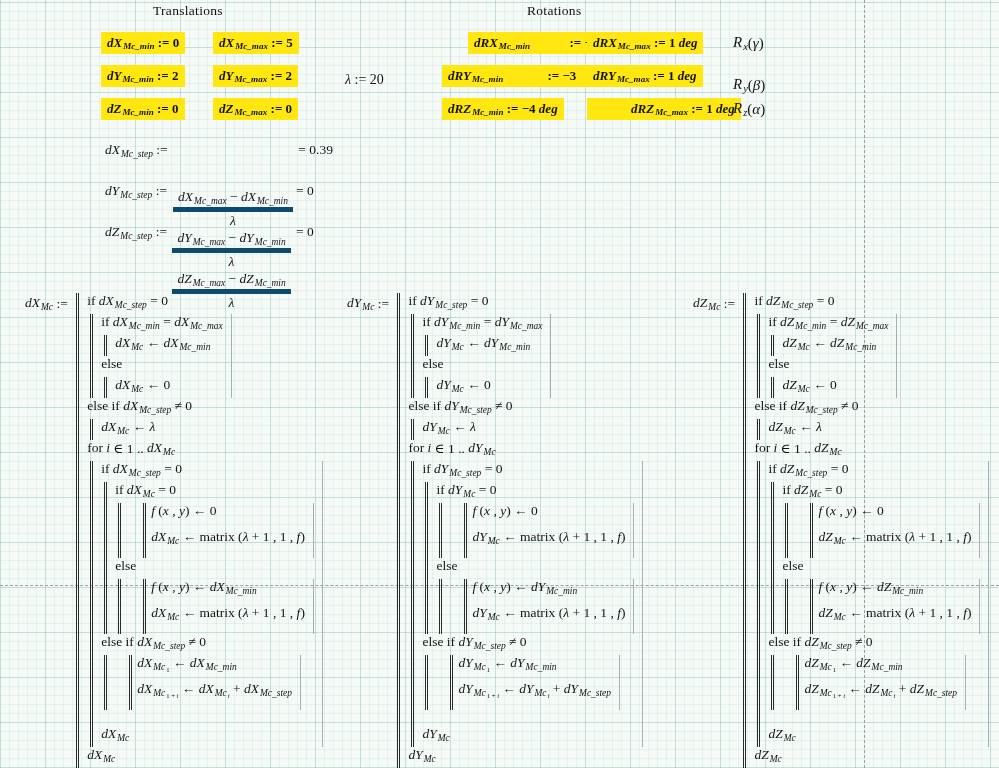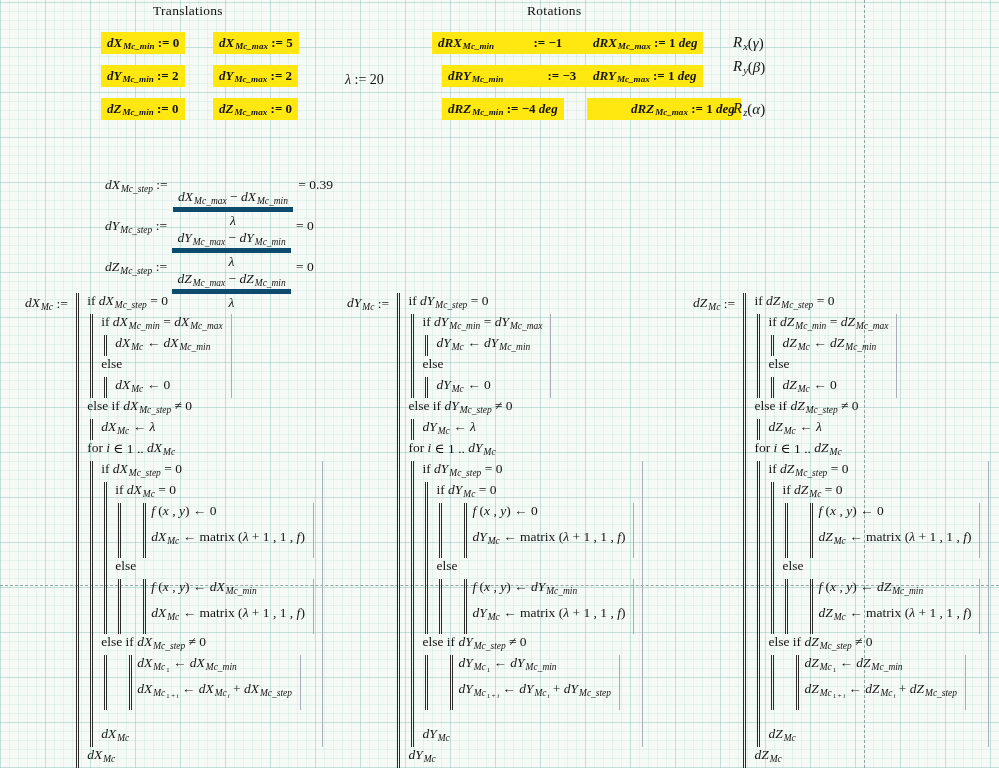--- a/index.html
+++ b/index.html
@@ -21,30 +21,30 @@
 
   .hdr{position:absolute;font-size:13.5px;color:#101010;letter-spacing:0.3px;white-space:pre;}
   .hdr-translations{left:153px;top:3px;}
   .hdr-rotations{left:527px;top:3px;}
 
   .ybox{
     position:absolute;background:#ffe70f;height:22px;box-sizing:border-box;
     padding:0 6px;display:flex;align-items:center;white-space:pre;
     font-weight:bold;font-size:13px;
   }
-  .p00{left:101px;top:32px;} .p01{left:213px;top:32px;} .p02{left:432px;top:32px;gap:36px;} .p03{left:587px;top:32px;}
+  .p00{left:101px;top:32px;} .p01{left:213px;top:32px;} .p02{left:468px;top:32px;gap:36px;} .p03{left:587px;top:32px;}
   .p10{left:101px;top:65px;} .p11{left:213px;top:65px;} .p12{left:442px;top:65px;gap:41px;} .p13{left:587px;top:65px;}
   .p20{left:101px;top:98px;} .p21{left:213px;top:98px;} .p22{left:442px;top:98px;} .p23{left:587px;top:98px;padding-left:44px;}
 
   .rlab{position:absolute;left:733px;font-size:15px;white-space:pre;height:22px;display:flex;align-items:center;}
-  .r0{top:32px;} .r1{top:56px;justify-content:flex-end;} .r2{top:98px;}
+  .r0{top:32px;} .r1{top:74px;justify-content:flex-end;} .r2{top:98px;}
 
   .lam{position:absolute;left:345px;top:72px;font-size:14px;white-space:pre;}
 
-  .steq{position:absolute;left:105px;display:flex;align-items:center;white-space:pre;font-size:13.5px;}
+  .steq{position:absolute;left:105px;display:flex;white-space:pre;font-size:13.5px;}
   .e0{top:142px;} .e1{top:183px;} .e2{top:224px;}
   .frac{display:inline-flex;flex-direction:column;align-items:center;margin:0 2px;}
   .fnum{padding:0 5px 1px;border-bottom:5px solid #0c4a6e;white-space:pre;margin-top:47px;}
   .fden{padding-top:1px;white-space:pre;}
 
   .prog{position:absolute;top:293px;display:flex;align-items:flex-start;}
   .g0{left:25px;} .g1{left:347px;} .g2{left:693px;}
   .plabel{height:21px;display:flex;align-items:center;white-space:pre;margin-right:2px;}
   .pblock{border-left:3px double #2b2b2b;padding-left:8px;margin-left:3px;width:fit-content;}
   .pblock.pair{margin-left:14px;padding-left:5px;padding-bottom:3px;}

